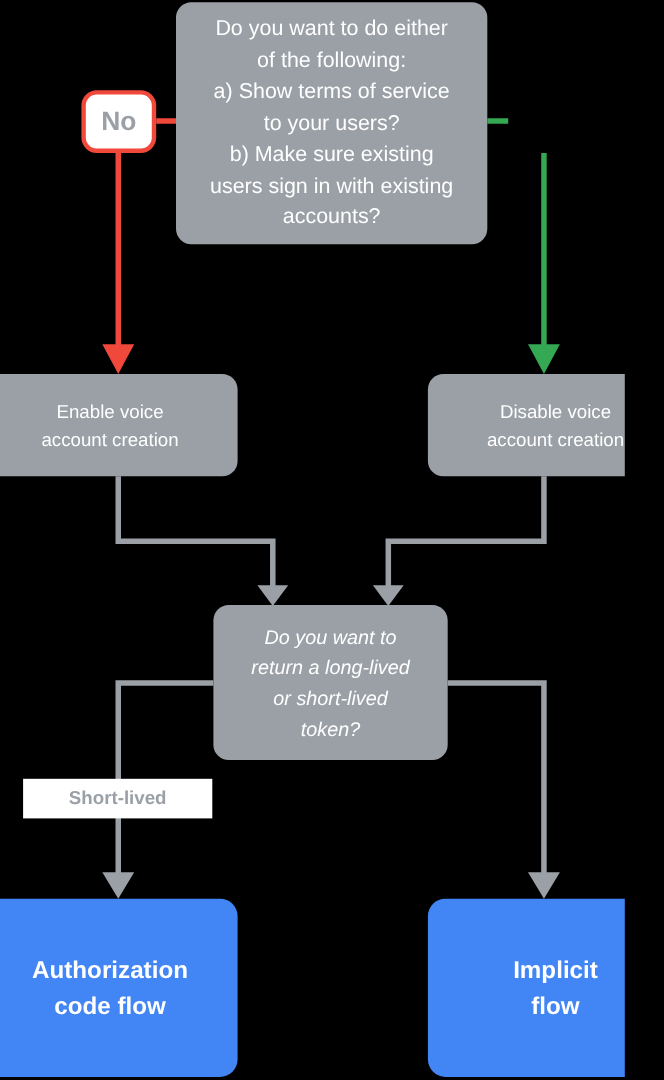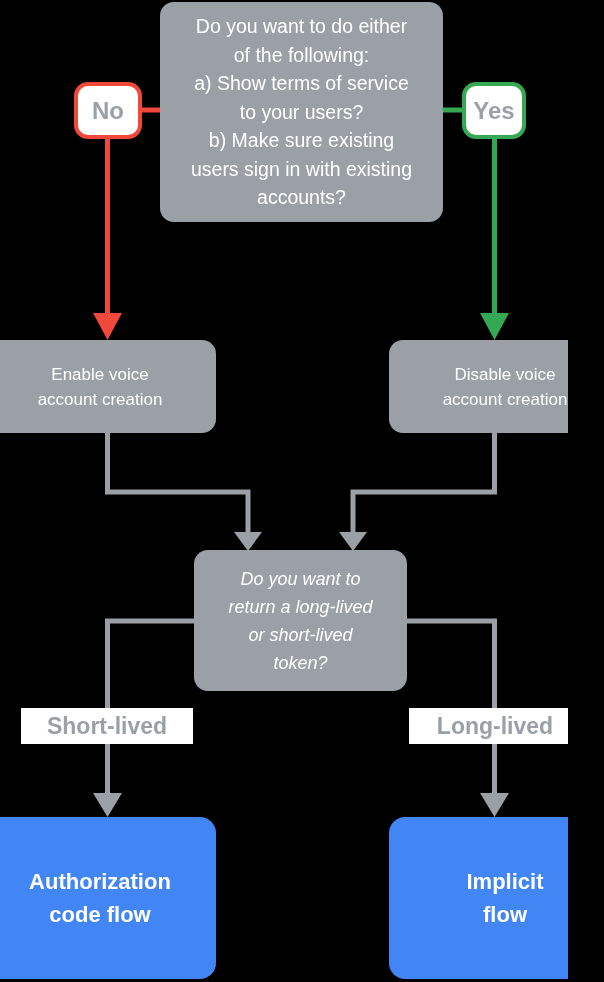--- a/index.html
+++ b/index.html
@@ -106,21 +106,21 @@
 
   
   .edge-label {
     position: absolute;
     box-sizing: border-box;
     display: flex;
     align-items: center;
     justify-content: center;
     background: #ffffff;
     color: #9aa0a6;
-    font-size: 23px;
+    font-size: 17px;
     font-weight: bold;
     z-index: 6;
   }
   #label-short { left: 21px;  top: 708px; width: 172px; height: 36px; }
   #label-long  { left: 409px; top: 708px; width: 172px; height: 36px; }
 
   
   #node-auth {
     left: -16px;
     top: 817px;
@@ -205,23 +205,20 @@
 to your users?
 b) Make sure existing
 users sign in with existing
 accounts?</span>
   </div>
 
   <div class="badge" id="badge-no">
     <span>No</span>
   </div>
 
-  <div class="badge" id="badge-yes">
-    <span>Yes</span>
-  </div>
 
   <div class="node node-gray" id="node-enable">
     <span class="node-text">Enable voice
 account creation</span>
   </div>
 
   <div class="node node-gray" id="node-disable">
     <span class="node-text">Disable voice
 account creation</span>
   </div>
@@ -230,23 +227,20 @@
     <span class="node-text">Do you want to
 return a long-lived
 or short-lived
 token?</span>
   </div>
 
   <div class="edge-label" id="label-short">
     <span>Short-lived</span>
   </div>
 
-  <div class="edge-label" id="label-long">
-    <span>Long-lived</span>
-  </div>
 
   <div class="node node-blue" id="node-auth">
     <span class="node-text">Authorization
 code flow</span>
   </div>
 
   <div class="node node-blue" id="node-implicit">
     <span class="node-text">Implicit
 flow</span>
   </div>

